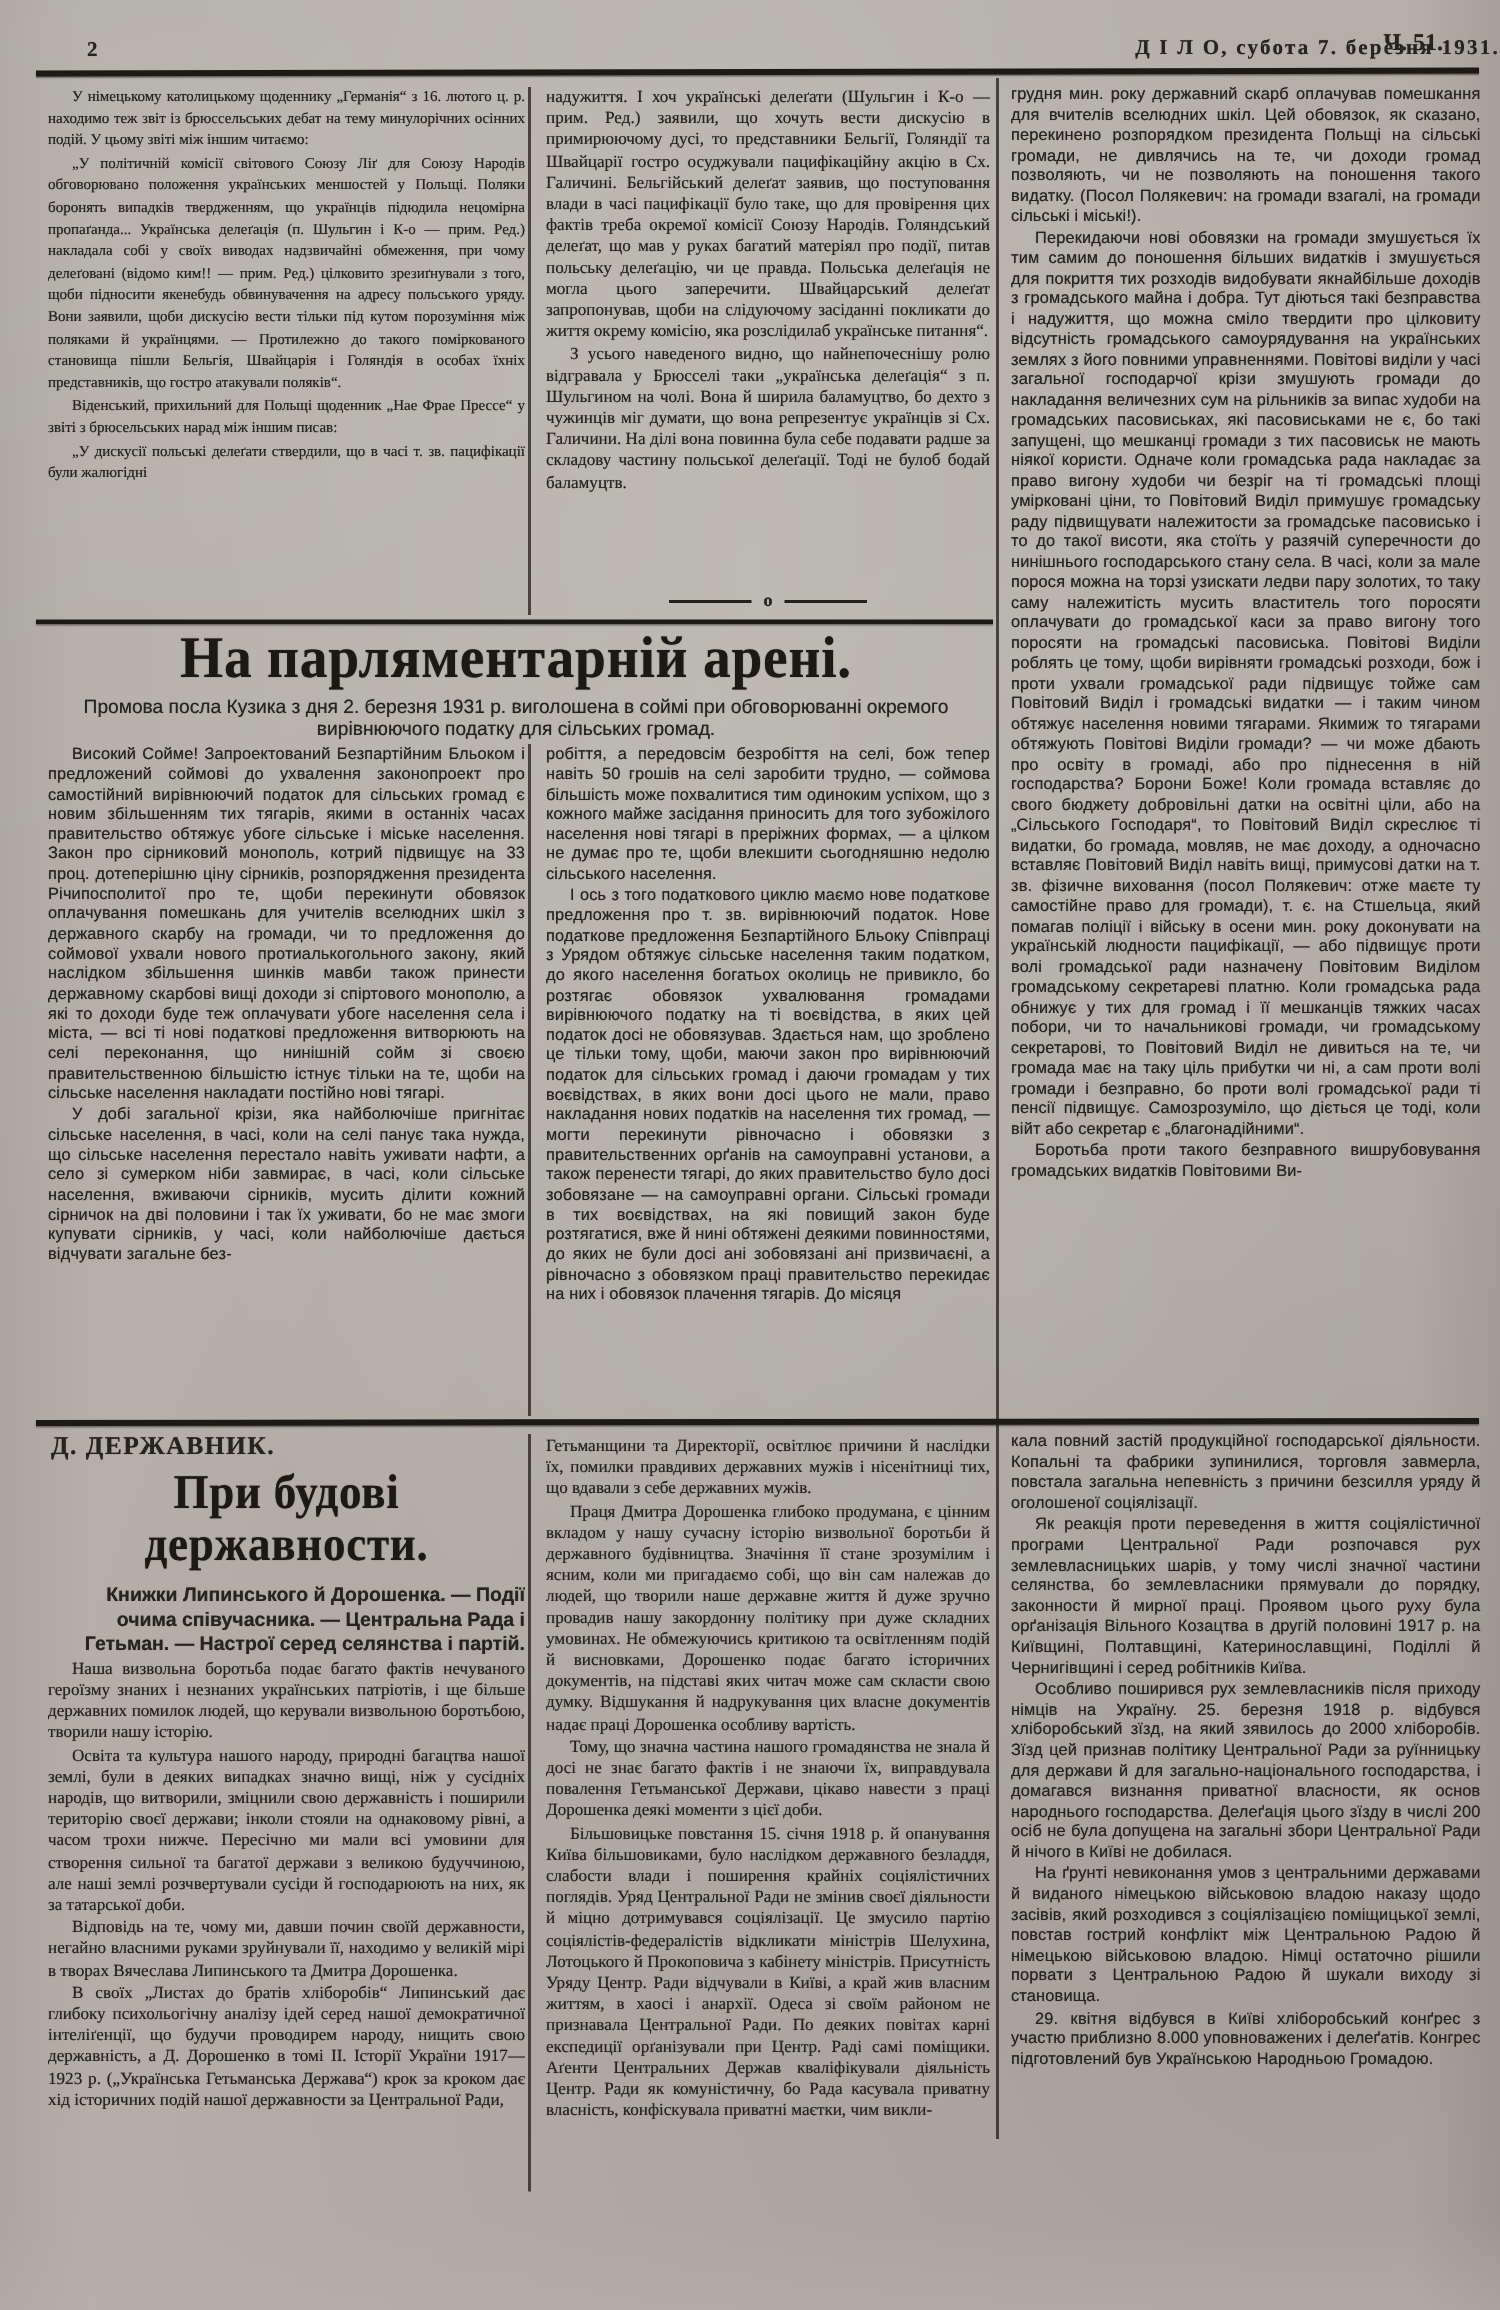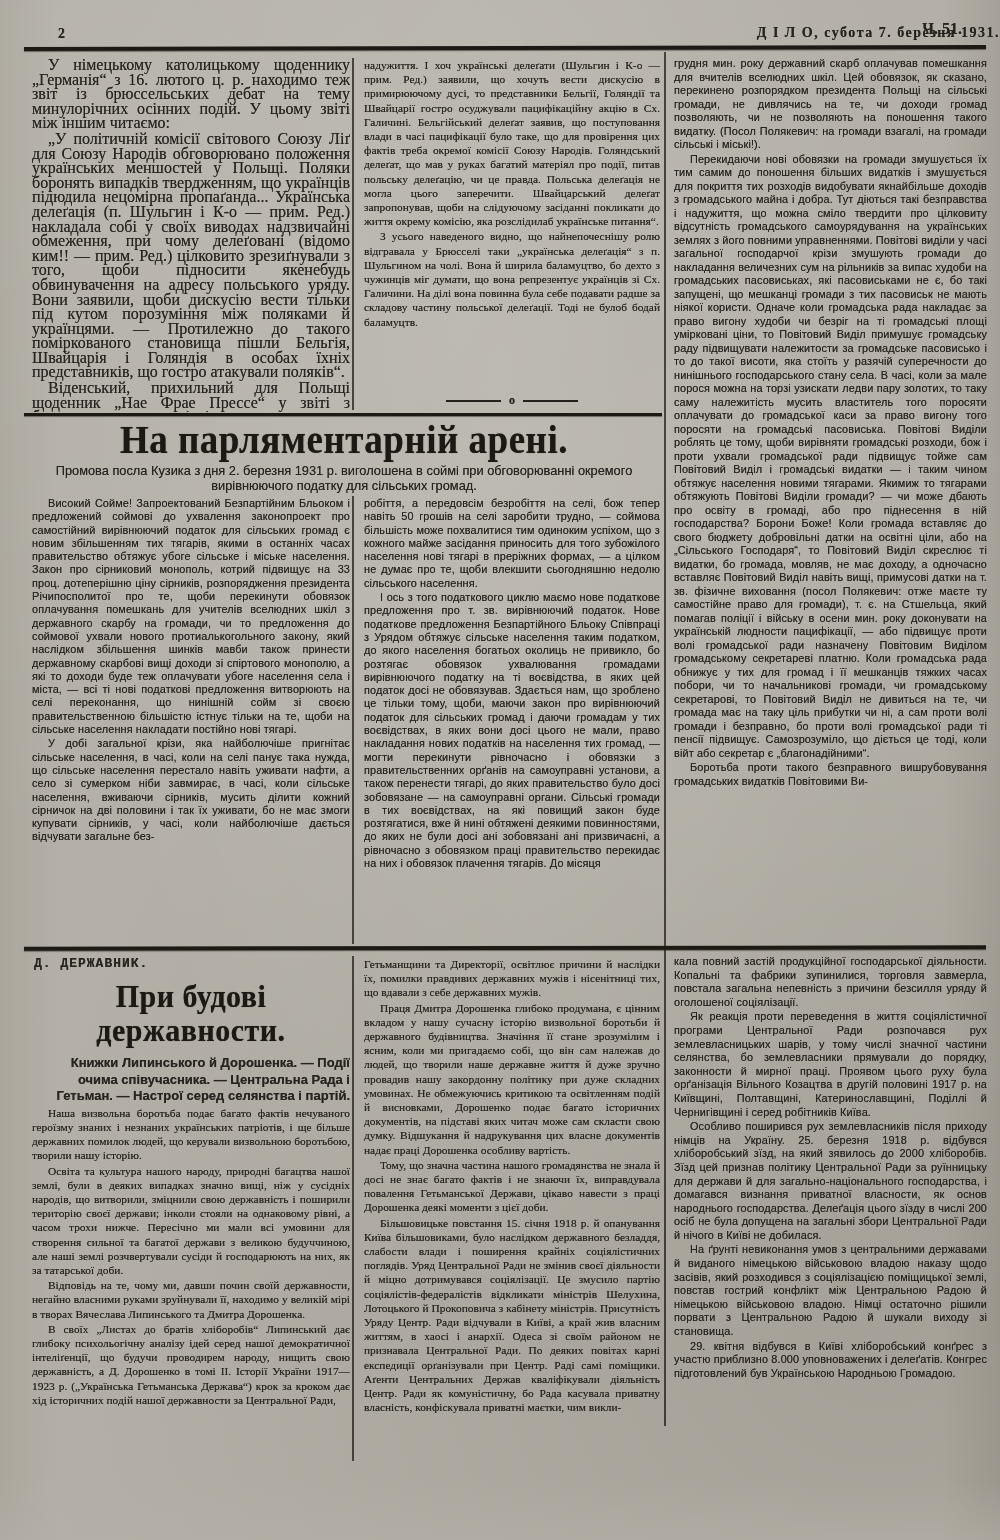--- a/index.html
+++ b/index.html
@@ -34,21 +34,21 @@
   .vr-feui{left:352px;top:956px;height:505px;}
 
   
   .col{position:absolute;overflow:hidden;text-align:justify;}
   .col p{margin:0 0 1px 0;text-indent:16px;}
   .col p.cont{text-indent:0;}
 
   .serifcol{font-size:11.4px;line-height:14.2px;font-family:"Liberation Serif",serif;}
   .sanscol{font-size:10.9px;line-height:13.3px;font-family:"Liberation Sans",sans-serif;letter-spacing:.12px;}
 
-  .bru1{left:32px;top:58px;width:318px;height:354px;font-size:16px;line-height:14.6px;}
+  .bru1{left:32px;top:58px;width:318px;height:354px;font-size:10px;line-height:14.6px;}
   .bru2{left:364px;top:58px;width:296px;height:330px;}
   .odiv{position:absolute;left:364px;top:393px;width:296px;display:flex;align-items:center;justify-content:center;gap:8px;font-size:12px;font-weight:bold;}
   .odiv .dash{display:inline-block;width:55px;height:2px;background:#24211c;}
 
   .rightcol{left:674px;top:57px;width:313px;height:888px;line-height:13.5px;}
 
   
   .headline-block{position:absolute;left:28px;top:420px;width:632px;text-align:center;}
   .headline-block h1{
     margin:0;font-size:37px;line-height:40px;font-weight:bold;color:#1c1915;
@@ -57,21 +57,21 @@
   }
   .subhead{margin:3px auto 0;width:600px;font-size:12.8px;line-height:15px;font-weight:normal;
     font-family:"Liberation Sans",sans-serif;}
   .parl1{left:32px;top:497px;width:318px;height:447px;}
   .parl2{left:364px;top:497px;width:296px;height:447px;}
 
   
   .fcol1{left:32px;top:955px;width:318px;height:578px;}
   .kicker{font-family:"Liberation Sans",sans-serif;font-weight:bold;font-size:14.5px;letter-spacing:1.2px;
     border-bottom:2.5px solid #1d1a16;padding-bottom:4px;margin-bottom:7px;text-align:left;text-indent:0;}
-  .author{font-weight:bold;font-size:13px;letter-spacing:1px;margin:2px 0 10px 2px;font-family:Liberation Mono, monospace;}
+  .author{font-weight:bold;font-size:17px;letter-spacing:1px;margin:2px 0 10px 2px;}
   .ftitle{margin:0 0 10px 0;text-align:center;font-size:30px;line-height:32px;font-weight:bold;
     transform:scaleY(1.08);letter-spacing:.5px;color:#1c1915;text-shadow:0 0 .7px rgba(28,25,20,.7);}
   .deck{font-family:"Liberation Sans",sans-serif;font-weight:bold;font-size:13px;line-height:16.5px;
     text-align:right;margin:0 4px 12px;text-indent:0;}
   .fbody1 p{margin:0 0 1px;}
   .fcol2{left:364px;top:957px;width:296px;height:578px;}
   .fcol3{left:674px;top:955px;width:313px;height:475px;line-height:13.6px;}
   .fade-bot{position:absolute;left:0;right:0;bottom:0;height:60px;
     background:linear-gradient(rgba(180,176,167,0),rgba(180,176,167,.55));pointer-events:none;}
 </style>

